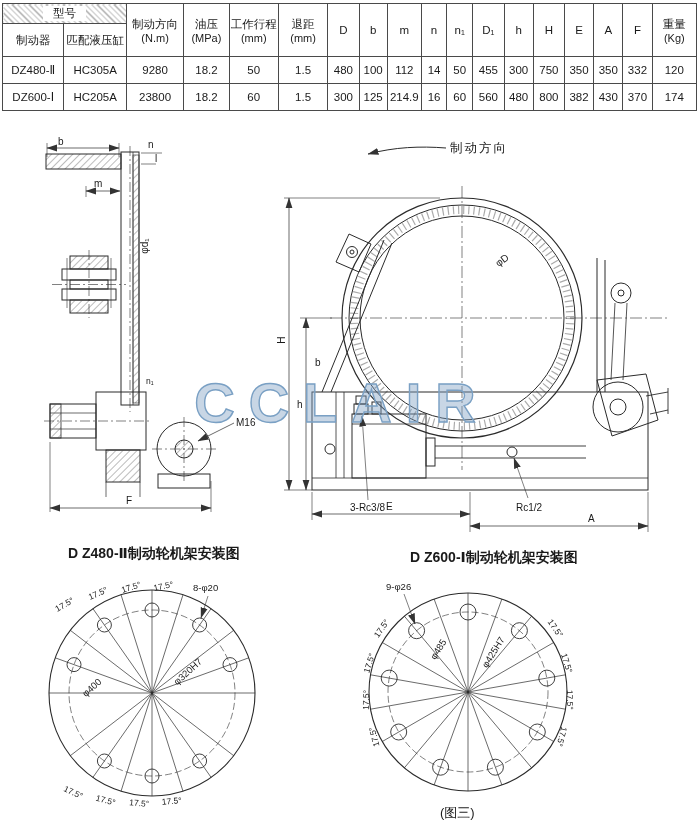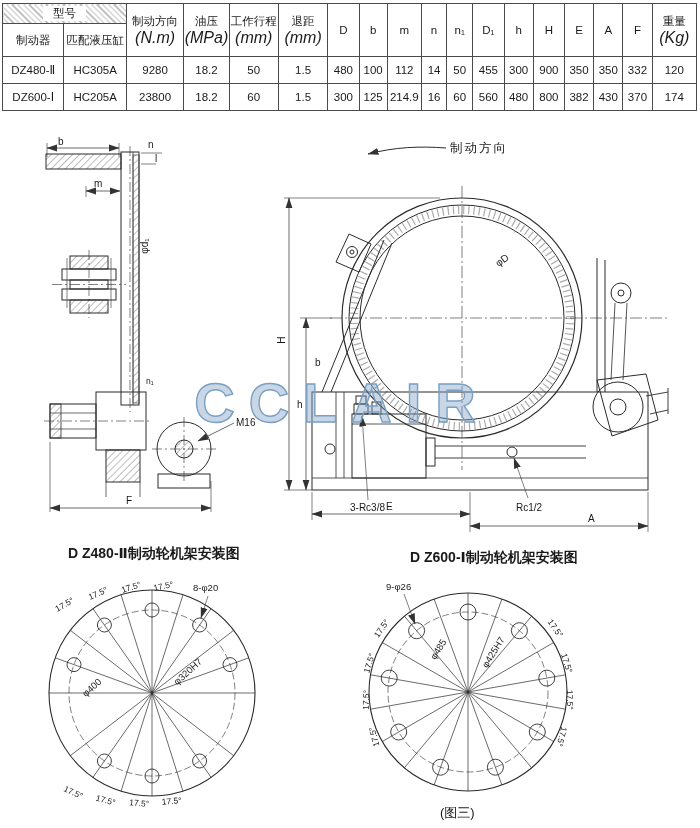--- a/index.html
+++ b/index.html
@@ -4,21 +4,21 @@
 <style>
   * { box-sizing: border-box; }
   body { margin: 0; background: #ffffff; color: #1a1a1a;
          font-family: "Liberation Sans", "DejaVu Sans", sans-serif; }
   .page { position: relative; width: 700px; height: 828px; background: #fff; overflow: hidden; }
 
   table.spec { position: absolute; left: 2px; top: 3px; width: 695px;
                border-collapse: collapse; table-layout: fixed;
                font-size: 11.5px; text-align: center; }
   .spec td { border: 1px solid #4a4a4a; padding: 1px 0; overflow: hidden; white-space: nowrap; }
-  .spec .unit { font-size: 16px; font-style: italic; }
+  .spec .unit { font-size: 11px; }
   .spec tr.h1 { height: 20px; }
   .spec tr.h2 { height: 33px; }
   .spec tr.data { height: 27px; }
   .model-cell { background: repeating-linear-gradient(45deg, #fff 0 3px, #a8a8a8 3px 4px); }
   .model-cell span { background: #fff; padding: 0 10px; display: inline-block; }
 
   svg.draw { position: absolute; left: 0; top: 0; }
   svg text { font-family: "Liberation Sans", "DejaVu Sans", sans-serif; fill: #1a1a1a; }
   .cap { font-size: 14px; font-weight: bold; }
   .dim { font-size: 10px; }
@@ -99,21 +99,21 @@
       <td>18.2</td>
       <td>50</td>
       <td>1.5</td>
       <td>480</td>
       <td>100</td>
       <td>112</td>
       <td>14</td>
       <td>50</td>
       <td>455</td>
       <td>300</td>
-      <td>900</td>
+      <td>750</td>
       <td>350</td>
       <td>350</td>
       <td>332</td>
       <td>120</td>
     </tr>
     <tr class="data">
       <td>DZ600-Ⅰ</td>
       <td>HC205A</td>
       <td>23800</td>
       <td>18.2</td>

